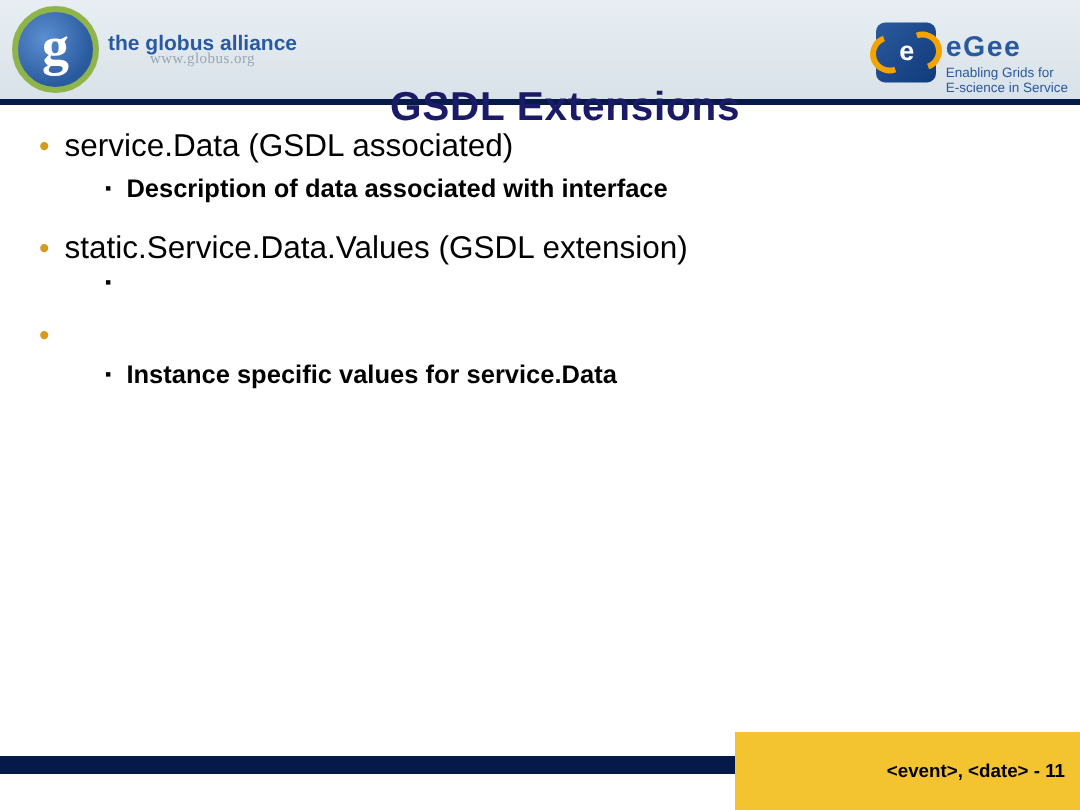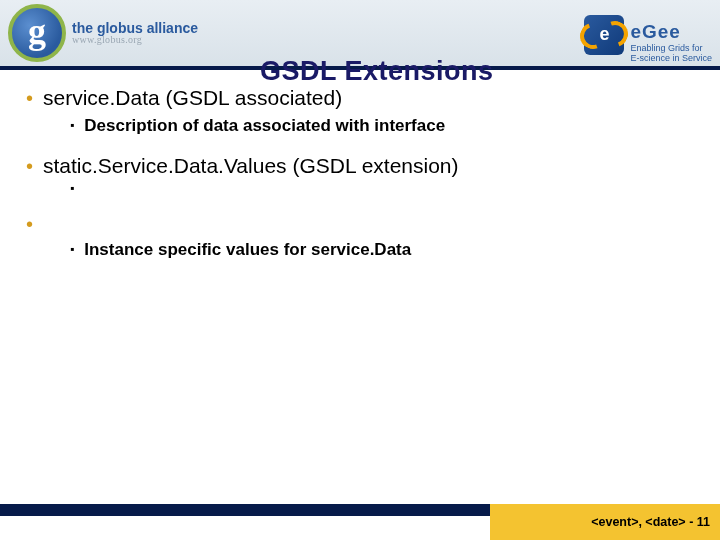--- a/index.html
+++ b/index.html
@@ -28,21 +28,21 @@
     width: 58px; height: 58px; border-radius: 50%;
     background: radial-gradient(circle at 35% 35%, #5b8fd0, #2a5a9e 70%);
     border: 4px solid #8fb54a;
     position: relative;
   }
   .globus-circle::after {
     content: "g";
     position: absolute; left: 50%; top: 50%; transform: translate(-50%,-55%);
     color: #fff; font-size: 36px; font-weight: bold; font-family: Georgia, serif;
   }
-  .globus-text { display: flex; flex-direction: column; line-height: 1; }
+  .globus-text { display: flex; flex-direction: column; line-height: 1; text-align: center; }
   .globus-text .l1 { color: #2a5a9e; font-size: 14px; font-weight: bold; }
   .globus-text .l2 { color: #9aa7b3; font-size: 10px; letter-spacing: .3px; font-family: Liberation Serif, serif; }
 
   .title {
     position: absolute;
     left: 260px; top: 20px;
     color: #1a1a66;
     font-size: 27px;
     font-weight: bold;
     letter-spacing: .5px;
@@ -91,21 +91,21 @@
   .lvl2-text { font-size: 17px; font-weight: bold; }
 
   
   .footer-bar {
     position: absolute; left: 0; bottom: 24px;
     width: 100%; height: 12px;
     background: #061a4a;
   }
   .footer-accent {
     position: absolute; right: 0; bottom: 0;
-    width: 230px; height: 36px;
+    width: 230px; height: 52px;
     background: #f4c330;
     display: flex; align-items: center; justify-content: flex-end;
     padding-right: 10px;
     font-size: 12.5px; font-weight: bold; color:#000;
     white-space: nowrap;
   }
 </style>
 </head>
 <body>
 

